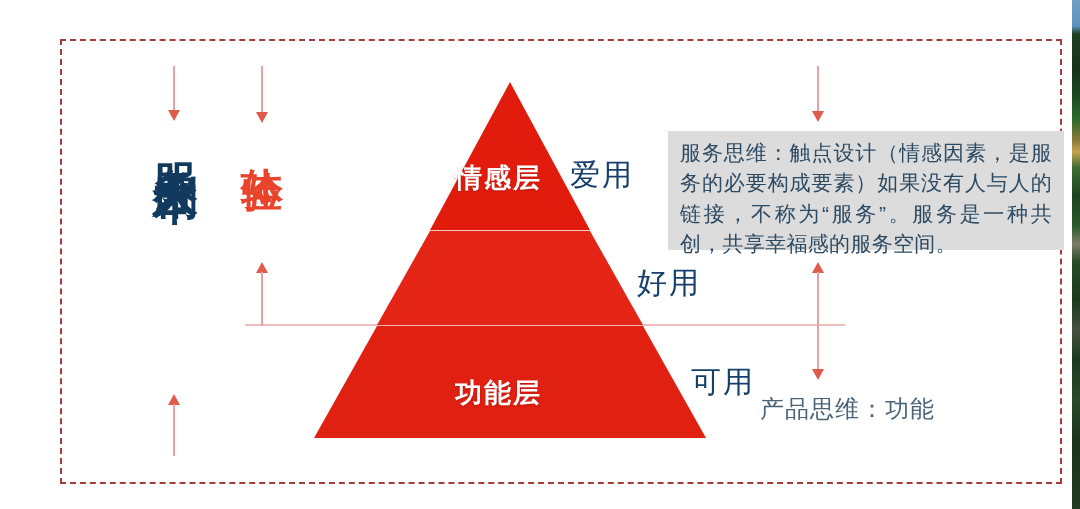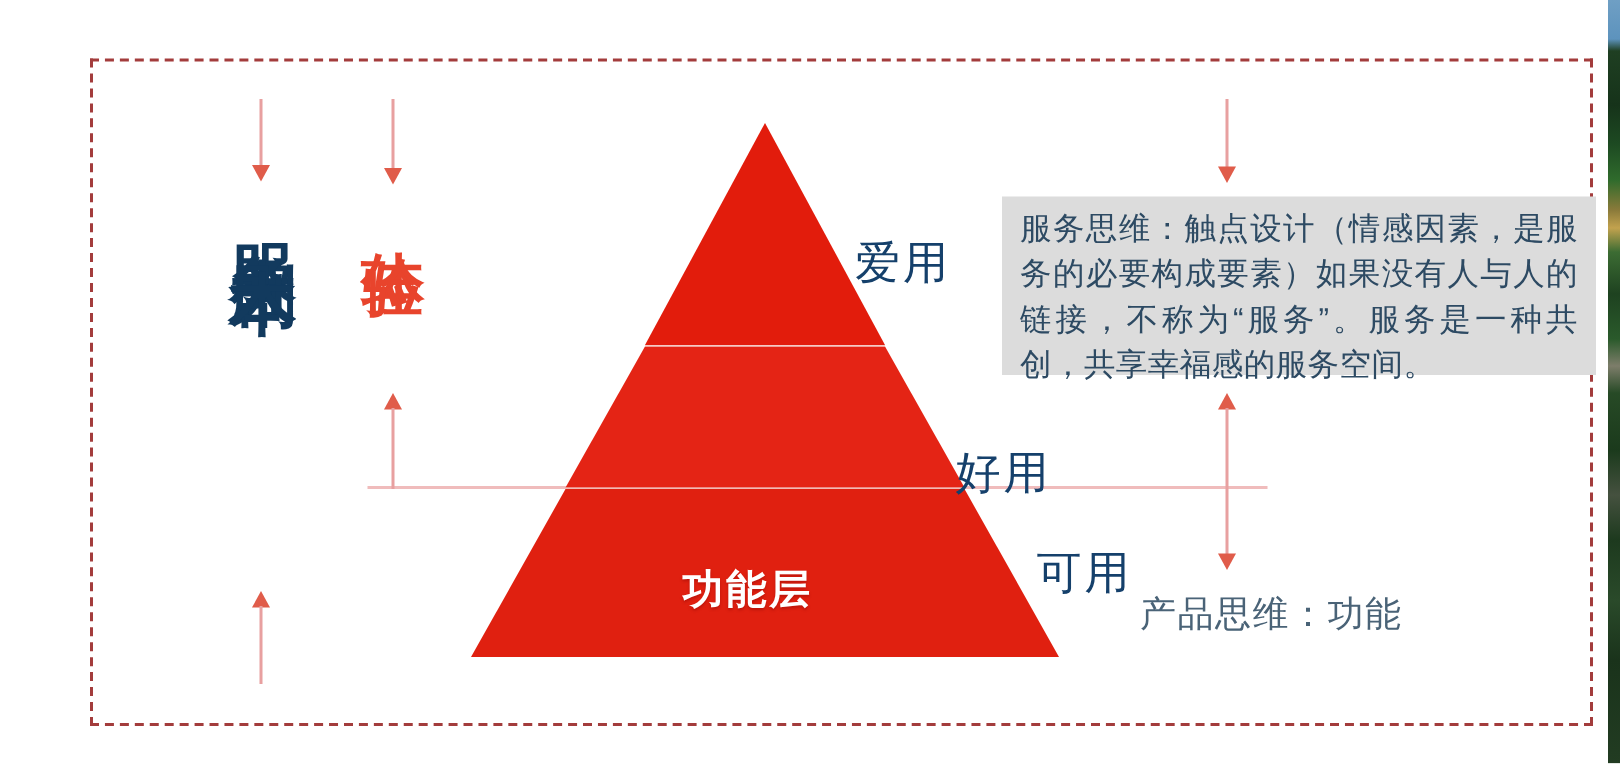--- a/index.html
+++ b/index.html
@@ -179,25 +179,26 @@
       <path d="M 9 360 L 401 360 L 338 248 L 72 248 Z" fill="#e02010"></path>
 
       <path d="M 72 247 L 338 247 L 285 153 L 125 153 Z" fill="#e42415"></path>
 
       <path d="M 125 152 L 285 152 L 205 4 Z" fill="#e21c0c"></path>
 
       <line x1="72" y1="247.5" x2="338" y2="247.5" stroke="#f2b9b2" stroke-width="1" opacity="0.75"></line>
       <line x1="125" y1="152.5" x2="285" y2="152.5" stroke="#f2b9b2" stroke-width="1" opacity="0.75"></line>
     </svg>
 
+    <div class="layer-label" style="left:150px; top:82px;">情感层</div>
     <div class="layer-label" style="left:150px; top:297px;">功能层</div>
   </div>
 
   <div class="blue-label" style="left:570px; top:155px;">爱用</div>
-  <div class="blue-label" style="left:637px; top:263px;margin-top:32px;">好用</div>
+  <div class="blue-label" style="left:637px; top:263px;">好用</div>
   <div class="blue-label" style="left:691px; top:362px;">可用</div>
 
   <div class="arrow-line" style="left:817px; top:66px; height:47px;"></div>
   <div class="arrow-head down" style="left:812px; top:111px;"></div>
 
   <div class="arrow-head up" style="left:812px; top:262px;"></div>
   <div class="arrow-line" style="left:817px; top:272px; height:54px;"></div>
 
   <div class="arrow-line" style="left:817px; top:326px; height:45px;"></div>
   <div class="arrow-head down" style="left:812px; top:369px;"></div>

